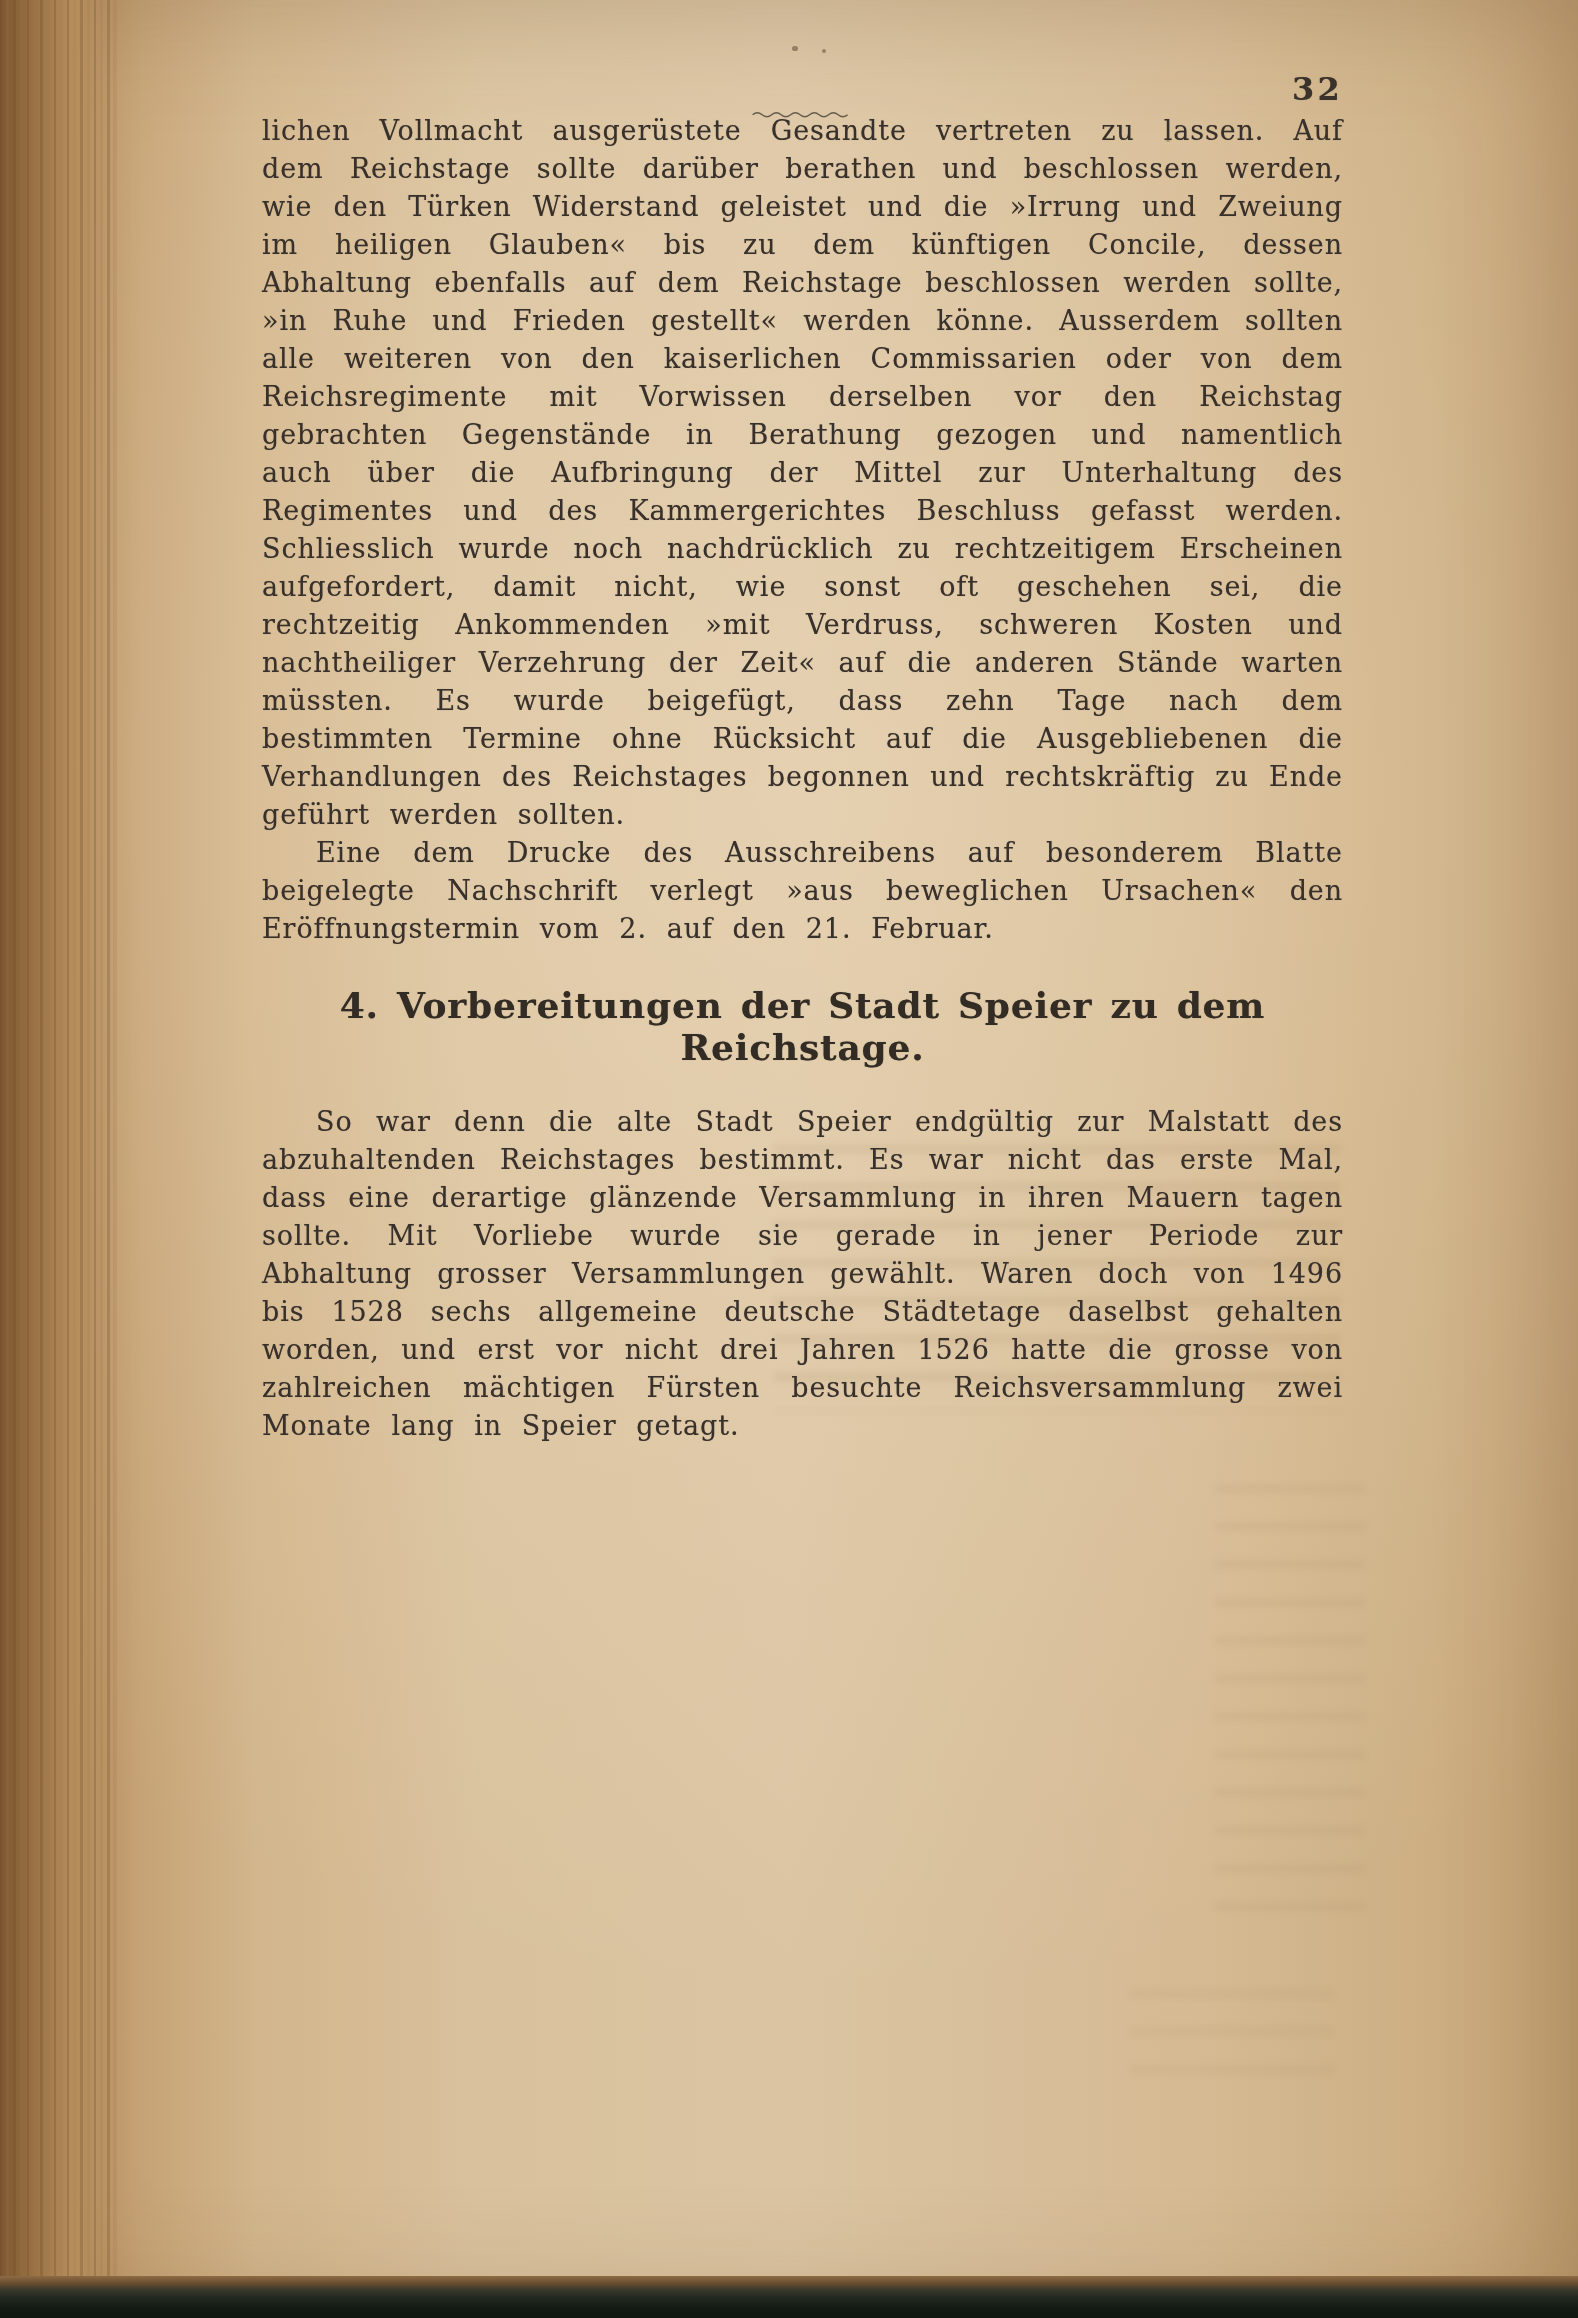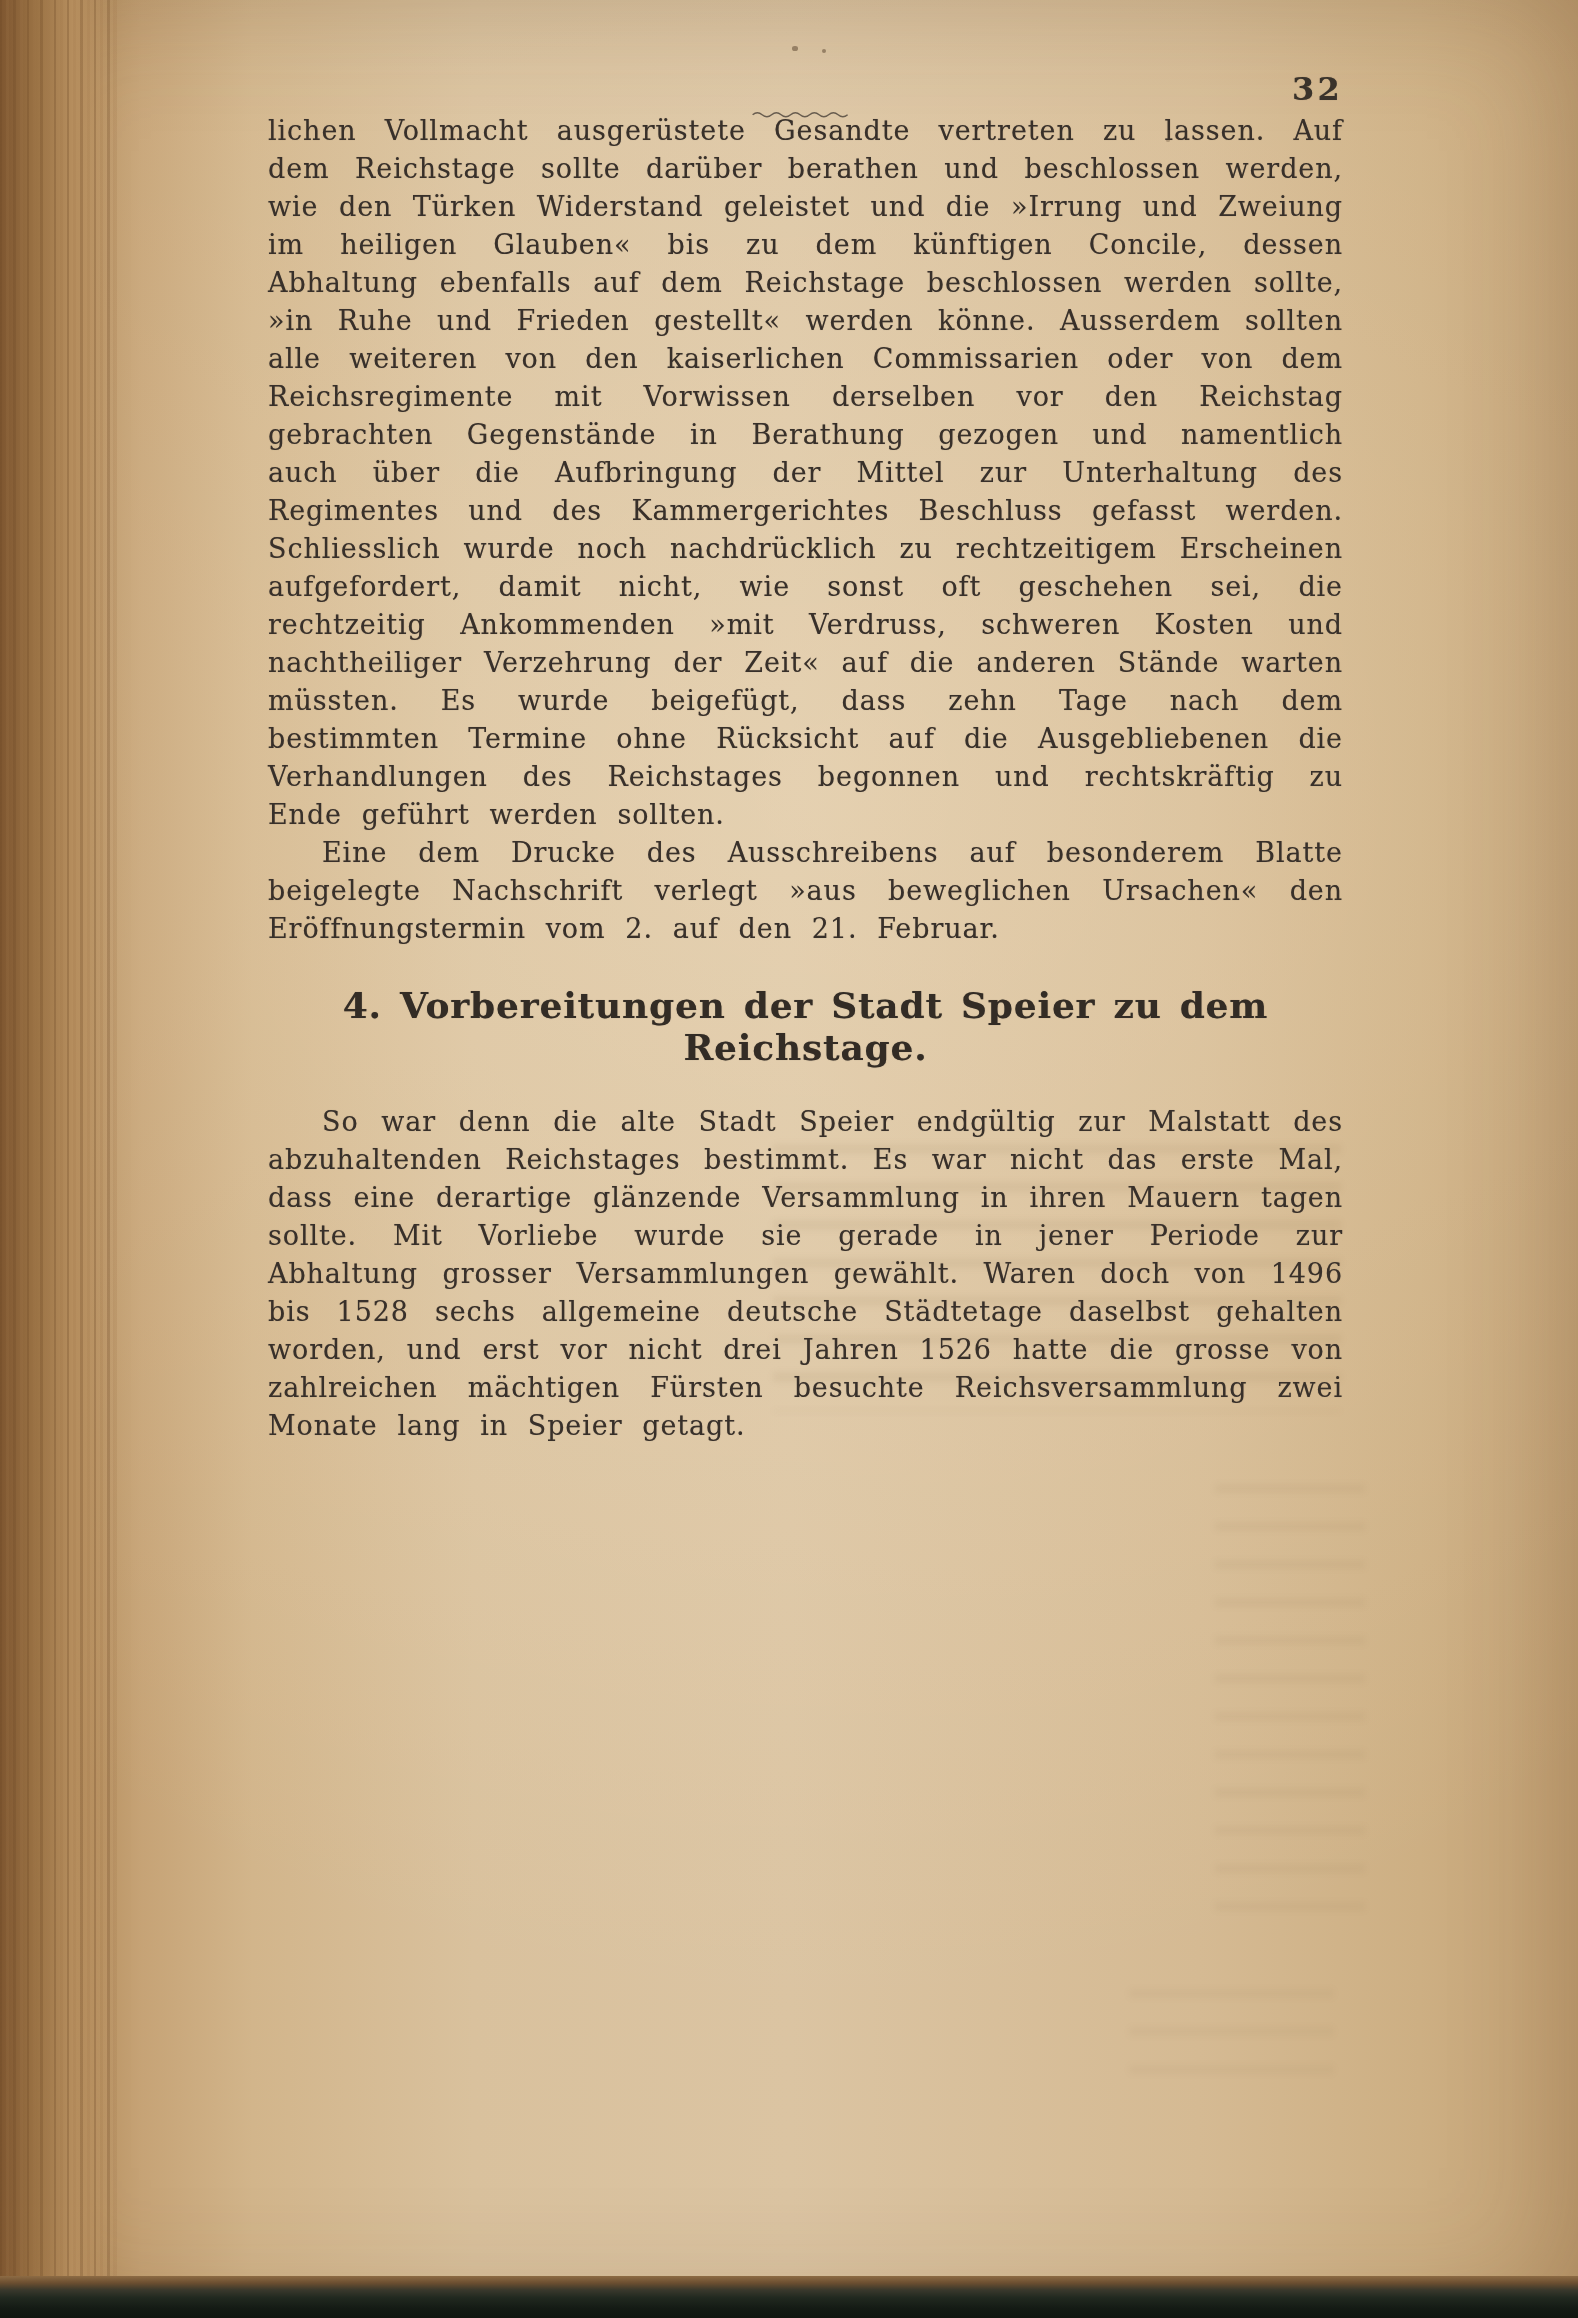--- a/index.html
+++ b/index.html
@@ -92,21 +92,21 @@
   .page-number {
     font-size: 32px;
     font-weight: 700;
     letter-spacing: 3.2px;
     text-shadow: 0 0 0.8px rgba(58,51,43,0.45);
   }
   .squiggle { display: block; margin: 1.6px auto 0 auto; }
 
   .text-block {
     position: absolute;
-    left: 268px; right: 235px; top: 112px;
+    left: 262px; right: 235px; top: 112px;
     color: #38302a;
     hyphens: auto;
   }
   .para {
     margin: 0;
     text-align: justify;
     font-size: 27px;
     line-height: 38px;
     letter-spacing: 0.9px;
     word-spacing: 10.3px;

